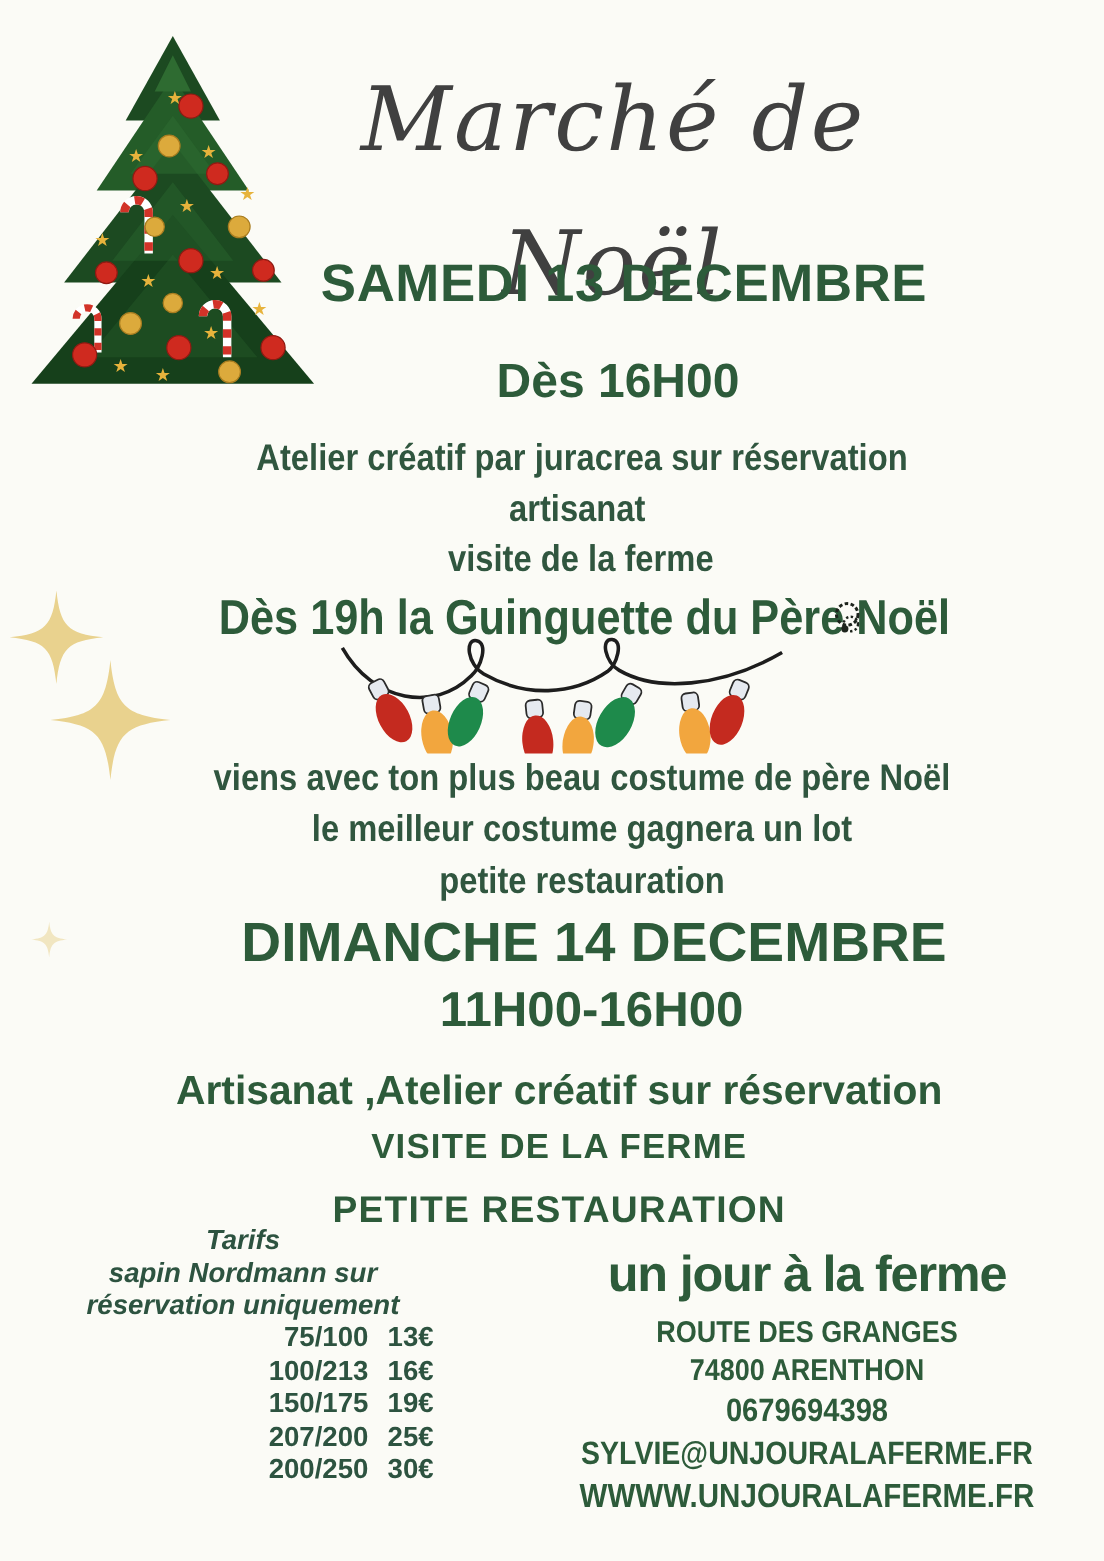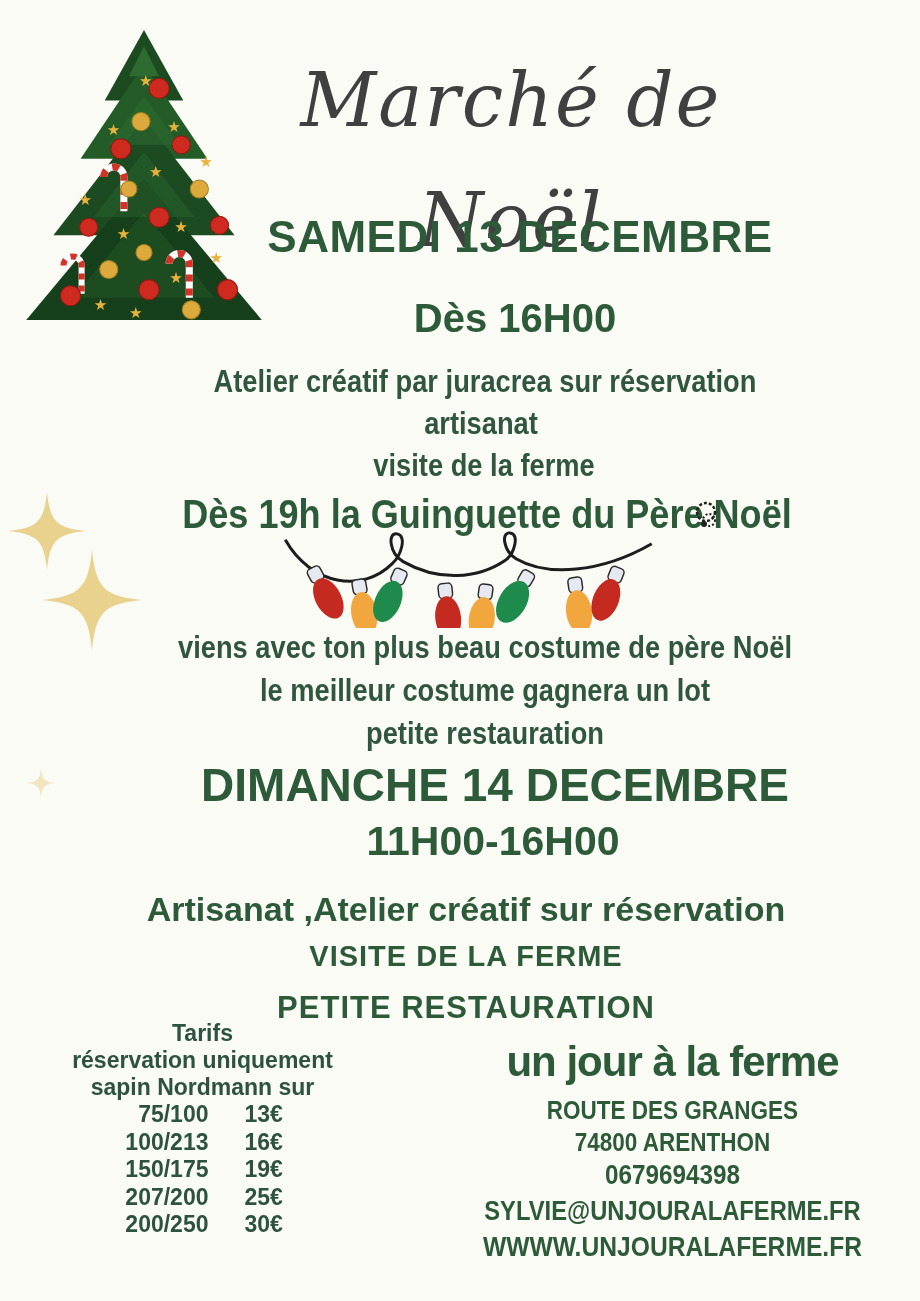--- a/index.html
+++ b/index.html
@@ -9,22 +9,22 @@
   .cond{transform:scaleX(0.88);transform-origin:50% 50%;}
   .body-green{color:#30563f;}
   .script-title{position:absolute;left:232px;top:40px;width:558px;text-align:center;
     font-family:"DejaVu Serif",serif;font-style:italic;font-weight:normal;
     font-size:74px;color:#404040;letter-spacing:2px;line-height:120px;}
   .tree{position:absolute;left:8px;top:26px;width:272px;height:312px;}
   .sparkle{position:absolute;}
   .garland{position:absolute;left:272px;top:524px;width:395px;height:104px;}
   .scribble{position:absolute;left:692px;top:498px;width:30px;height:36px;}
   .tarifs{position:absolute;left:30px;top:1020px;width:345px;color:#2d5340;font-weight:bold;text-align:center;}
-  .tarifs .t-line{font-size:23px;line-height:27px;}
-  .tarif-row{display:flex;justify-content:center;gap:36px;font-size:23px;line-height:27.5px;}
+  .tarifs .t-line{font-size:23px;line-height:27px;font-style:italic;}
+  .tarif-row{display:flex;justify-content:flex-end;gap:16px;font-size:23px;line-height:27.5px;}
   .tarif-row .size{min-width:100px;text-align:right;}
   .tarif-row .price{min-width:52px;text-align:left;}
   .contact{position:absolute;left:445px;top:0;width:455px;text-align:center;color:#2d5b3a;font-weight:bold;}
   .contact div{position:absolute;width:455px;white-space:nowrap;}
   .brand{top:1038px;font-size:42px;letter-spacing:-1px;}
   .addr1{top:1096px;font-size:25px;transform:scaleX(0.9);}
   .addr2{top:1128px;font-size:25px;transform:scaleX(0.9);}
   .phone{top:1160px;font-size:27px;transform:scaleX(0.9);}
   .email{top:1196px;font-size:27px;transform:scaleX(0.88);}
   .web{top:1231px;font-size:28px;transform:scaleX(0.88);}
@@ -154,22 +154,22 @@
   </svg>
   <svg class="sparkle" style="left:42px;top:550px;width:100px;height:100px;" viewBox="0 0 100 100" aria-hidden="true">
     <path d="M50 0 C54 38 62 46 100 50 C62 54 54 62 50 100 C46 62 38 54 0 50 C38 46 46 38 50 0 Z" fill="#e9d28e"></path>
   </svg>
   <svg class="sparkle" style="left:26px;top:768px;width:30px;height:30px;opacity:0.5;" viewBox="0 0 100 100" aria-hidden="true">
     <path d="M50 0 C54 38 62 46 100 50 C62 54 54 62 50 100 C46 62 38 54 0 50 C38 46 46 38 50 0 Z" fill="#e9d28e"></path>
   </svg>
 
   <div class="tarifs">
     <div class="t-line">Tarifs</div>
+    <div class="t-line">sapin Nordmann sur</div>
     <div class="t-line">réservation uniquement</div>
-    <div class="t-line">sapin Nordmann sur</div>
     <div class="tarif-row">
         <span class="size">75/100</span>
         <span class="price">13€</span>
       </div>
     <div class="tarif-row">
         <span class="size">100/213</span>
         <span class="price">16€</span>
       </div>
     <div class="tarif-row">
         <span class="size">150/175</span>

